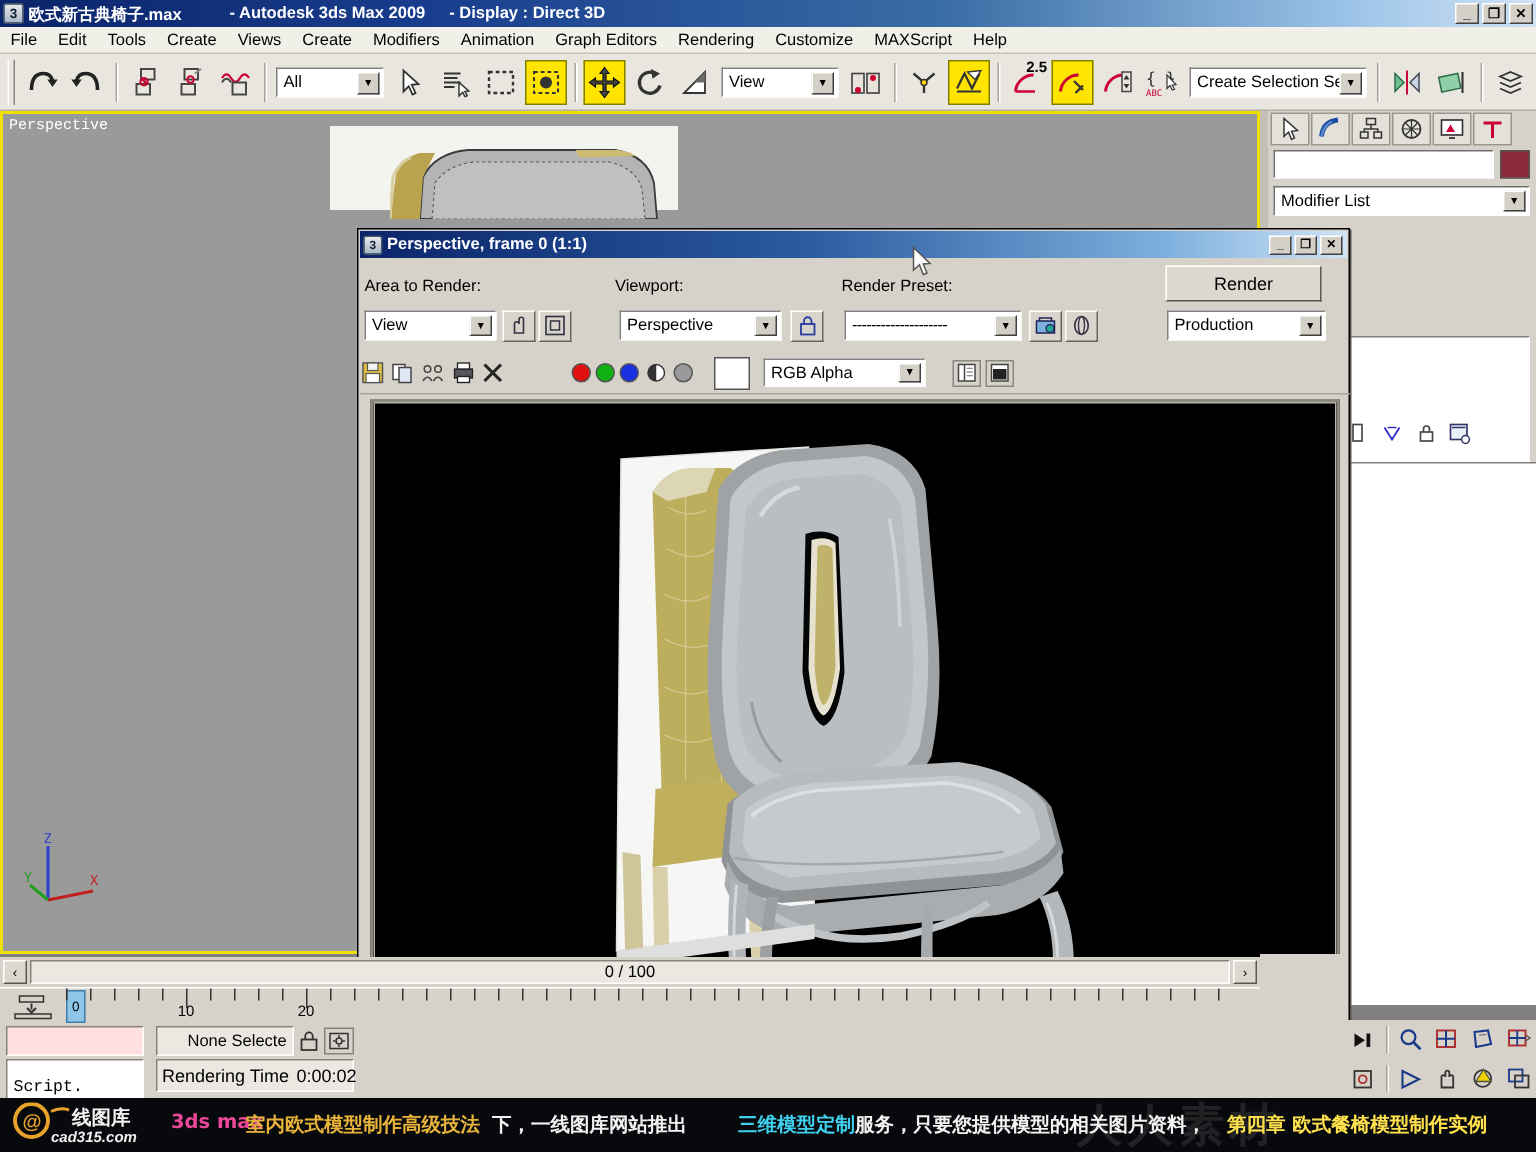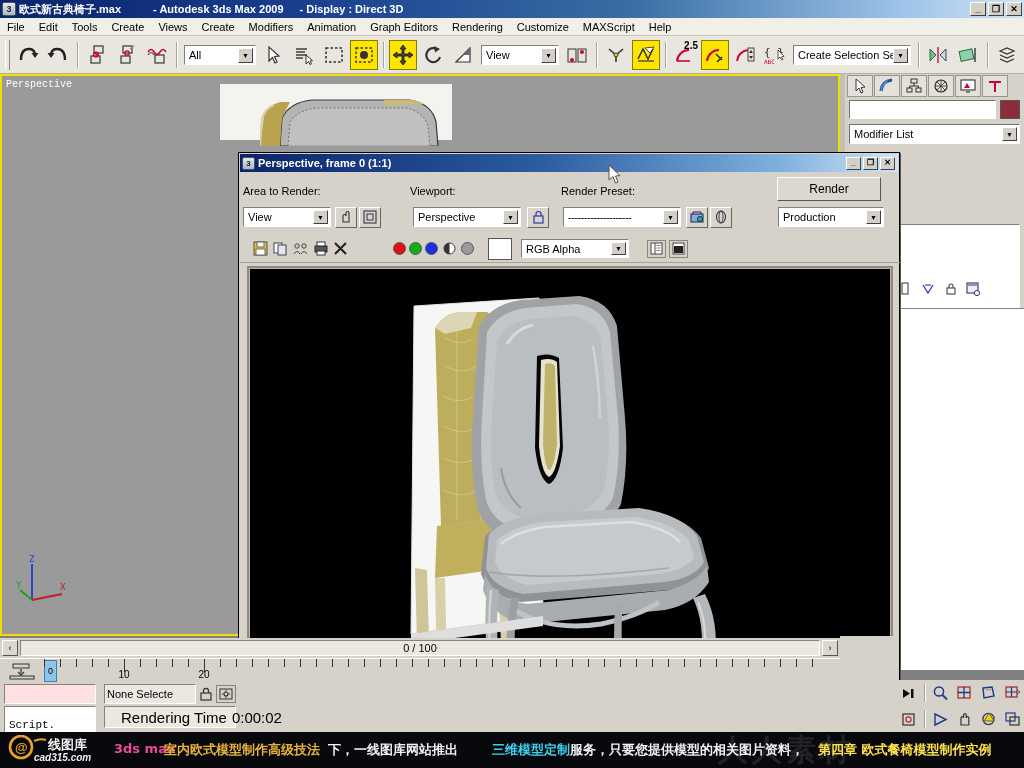--- a/index.html
+++ b/index.html
@@ -175,21 +175,21 @@
     display: flex; align-items: center; justify-content: center;
   }
   #rd-render {
     position: absolute; right: 18px; top: 24px; width: 104px; height: 24px;
     background: #dcd8d0; border: 1px solid #fff;
     border-right-color: #5a564e; border-bottom-color: #5a564e;
     display: flex; align-items: center; justify-content: center; font-size: 12px;
   }
   #rd-toolbar2 {
     position: absolute; left: 1px; top: 82px; width: 660px; height: 28px;
-    display: flex; align-items: center; padding-left: 12px; gap: 3px;
+    display: flex; align-items: center; padding-left: 0; gap: 3px;
     border-bottom: 1px solid #a9a49a;
   }
   .ico-btn { width: 17px; height: 17px; display: flex; align-items: center; justify-content: center; }
   .chan-dot { width: 13px; height: 13px; border-radius: 50%; border: 1px solid #555; }
   #rd-image {
     position: absolute; left: 8px; top: 113px; width: 646px; height: 462px;
     background: #000; border: 2px solid #8e8a82; overflow: hidden;
   }
   #rd-image .frameborder { position: absolute; inset: 0; border: 1px solid #b8b4ac; pointer-events: none; }
 
@@ -232,26 +232,26 @@
   }
   #prompt-b {
     position: absolute; left: 4px; top: 24px; width: 92px; height: 38px;
     background: #ffffff; border: 1px solid #87837b; border-right-color: #fff; border-bottom-color: #fff;
     display: flex; align-items: center; padding-left: 4px;
     font-family: "Liberation Mono", monospace; font-size: 11px;
   }
   #sel-field {
     position: absolute; left: 104px; top: 2px; width: 92px; height: 20px;
     background: #ebe8e2; border: 1px solid #87837b; border-right-color: #fff; border-bottom-color: #fff;
-    display: flex; align-items: center; padding-left: 2px; font-size: 11px; overflow: hidden; white-space: nowrap;
+    display: flex; align-items: center; padding-left: 20px; font-size: 11px; overflow: hidden; white-space: nowrap;
   }
   #rt-field {
     position: absolute; left: 104px; top: 24px; width: 132px; height: 22px;
     background: #ebe8e2; border: 1px solid #87837b; border-right-color: #fff; border-bottom-color: #fff;
-    display: flex; align-items: center; padding-left: 16px; font-size: 15px; gap: 5px; white-space: nowrap;
+    display: flex; align-items: center; padding-left: 3px; font-size: 12px; gap: 5px; white-space: nowrap;
   }
   #lockbtn { position: absolute; left: 198px; top: 3px; width: 16px; height: 18px;
     display: flex; align-items: center; justify-content: center; }
   #coordbtn { position: absolute; left: 216px; top: 3px; width: 20px; height: 18px;
     border: 1px solid #87837b; display: flex; align-items: center; justify-content: center; }
 
   
   #vpnav {
     position: absolute; left: 896px; top: 680px; width: 128px; height: 52px;
     background: #d6d2ca;

